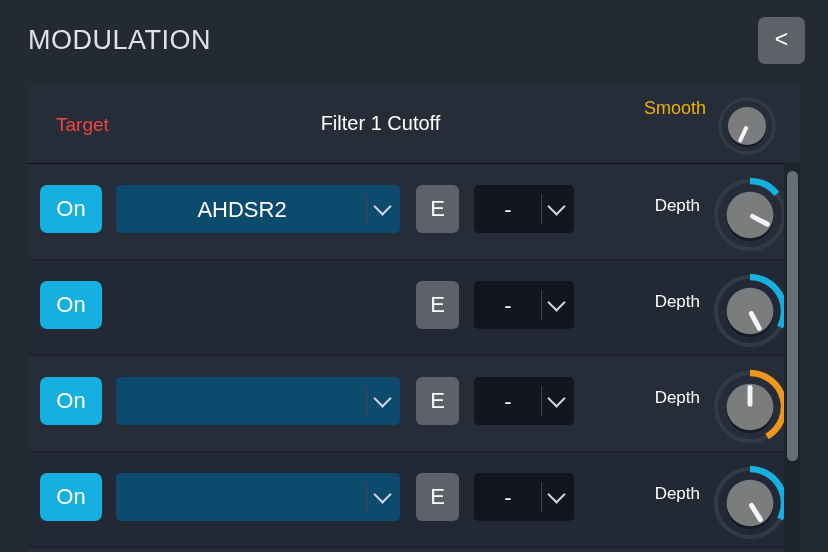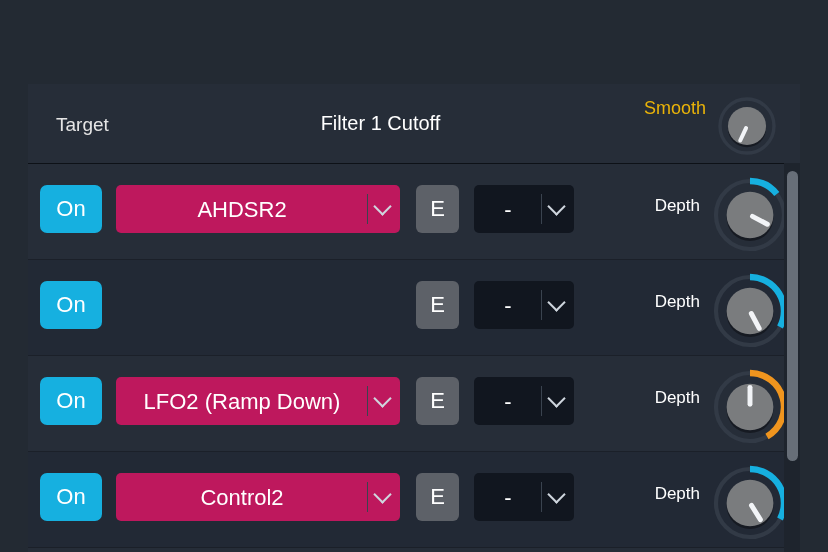--- a/index.html
+++ b/index.html
@@ -77,21 +77,21 @@
     height: 79px;
     width: 772px;
     border-bottom: 1px solid #0d1117;
     background: #262d38;
   }
   .target-label {
     position: absolute;
     left: 28px;
     top: 30px;
     font-size: 19px;
-    color: #e5e5e5;
+    color: #ef4444;
   }
   .target-name {
     position: absolute;
     left: 0;
     top: 28px;
     width: 705px;
     text-align: center;
     font-size: 20px;
     color: #ffffff;
   }
@@ -145,21 +145,21 @@
     text-align: center;
   }
 
   .source-select {
     position: absolute;
     left: 88px;
     top: 21px;
     width: 284px;
     height: 48px;
     border-radius: 5px;
-    background: #be185d;
+    background: #0c4a6e;
     cursor: pointer;
   }
   .source-select .val {
     position: absolute;
     left: 0;
     top: 12px;
     width: 252px;
     text-align: center;
     font-size: 22px;
     color: #ffffff;
@@ -268,20 +268,26 @@
     cursor: pointer;
   }
 
   svg { display: block; }
 </style>
 </head>
 <body>
 
 <div id="app">
 
+  <div class="titlebar">
+    <div class="title-text">MODULATION</div>
+    <div class="collapse-btn">
+      <div class="glyph">&lt;</div>
+    </div>
+  </div>
 
   <div class="panel">
 
     <div class="target-row">
       <div class="target-label">Target</div>
       <div class="target-name">Filter 1 Cutoff</div>
       <div class="smooth-label">Smooth</div>
       <div class="smooth-knob-wrap" id="smooth-knob-slot">
           <svg width="62" height="62" viewBox="0 0 62 62">
             <circle cx="31" cy="31" r="27" fill="none" stroke="#323a46" stroke-width="3.41"></circle>
@@ -342,21 +348,20 @@
               <circle cx="38" cy="38" r="23.37" fill="#7a7c7e"></circle>
               <line x1="39.32" y1="40.48" x2="47.22" y2="55.33" stroke="#f2f4f7" stroke-width="4.94" stroke-linecap="round"></line>
             </svg>
           </div>
   </div>
         <div class="mod-row reg">
     <div class="on-btn">
       <span>On</span>
     </div>
     <div class="source-select">
-      <div class="val">LFO2 (Ramp Down)</div>
       <div class="sel-divider"></div>
       <div class="chev"></div>
     </div>
     <div class="e-btn">
       <span>E</span>
     </div>
     <div class="via-select">
       <div class="val">-</div>
       <div class="sel-divider"></div>
       <div class="chev"></div>
@@ -370,21 +375,20 @@
               <circle cx="38" cy="38" r="23.37" fill="#7a7c7e"></circle>
               <line x1="38.00" y1="35.20" x2="38.00" y2="18.37" stroke="#f2f4f7" stroke-width="4.94" stroke-linecap="round"></line>
             </svg>
           </div>
   </div>
         <div class="mod-row alt">
     <div class="on-btn">
       <span>On</span>
     </div>
     <div class="source-select">
-      <div class="val">Control2</div>
       <div class="sel-divider"></div>
       <div class="chev"></div>
     </div>
     <div class="e-btn">
       <span>E</span>
     </div>
     <div class="via-select">
       <div class="val">-</div>
       <div class="sel-divider"></div>
       <div class="chev"></div>

